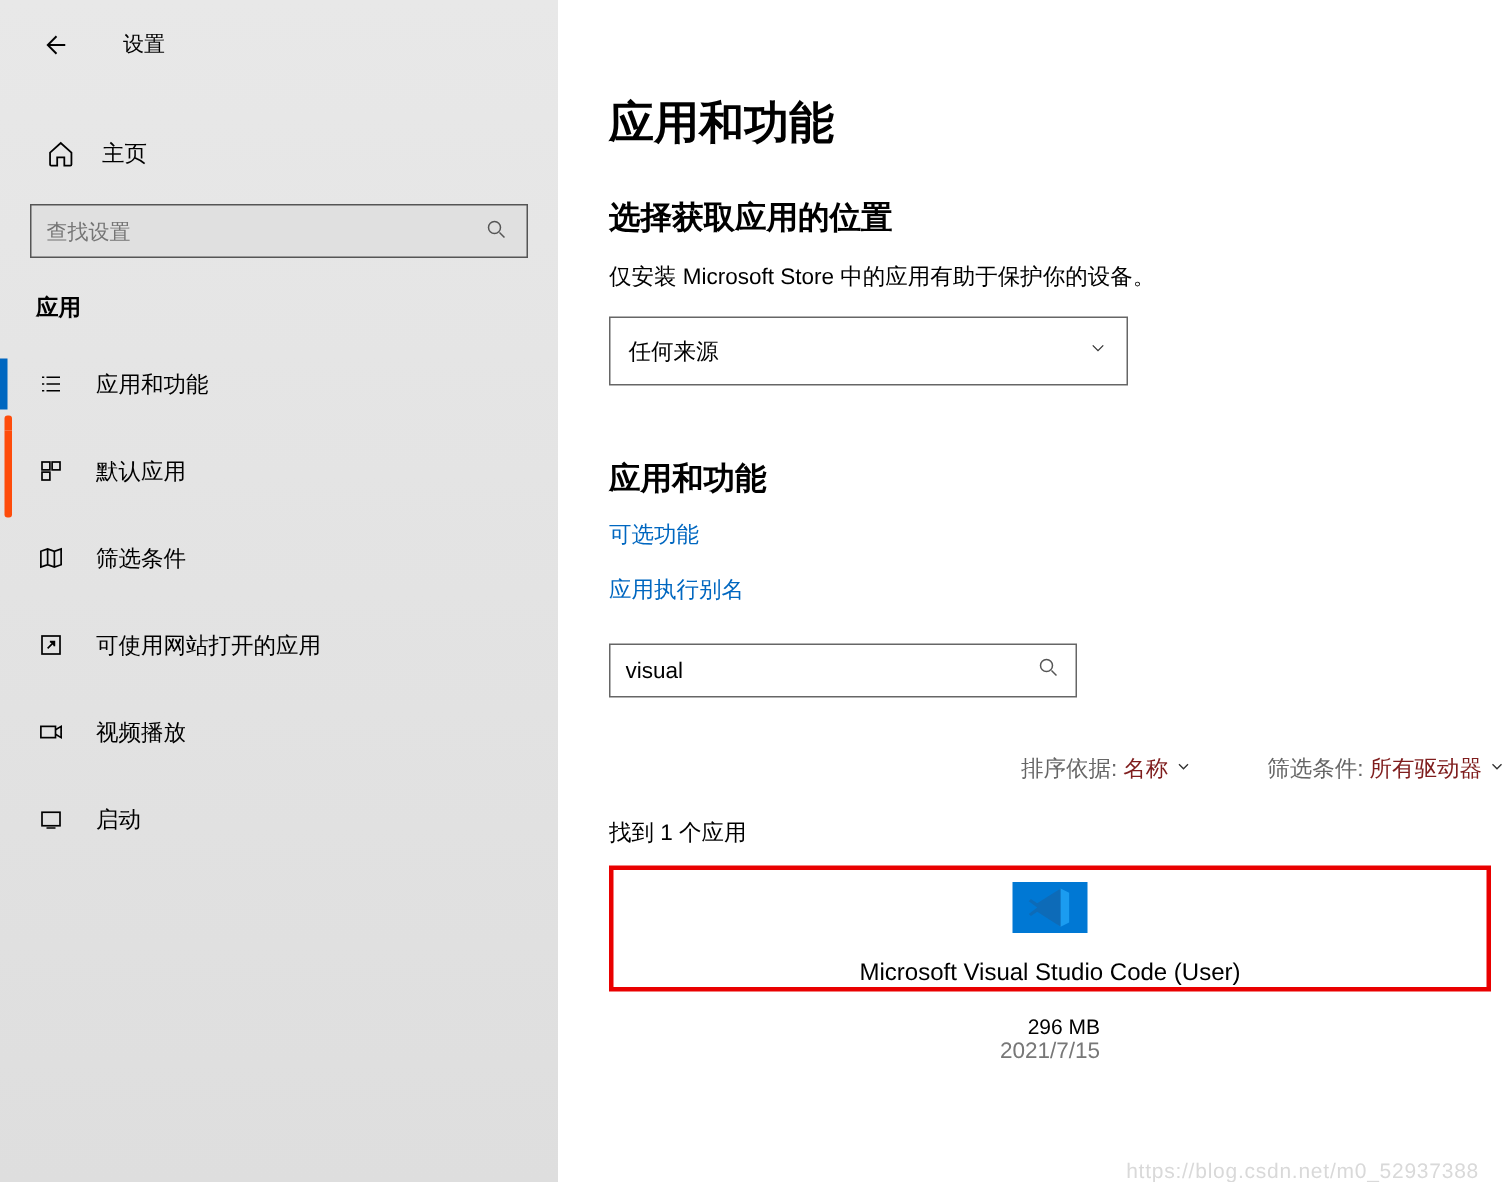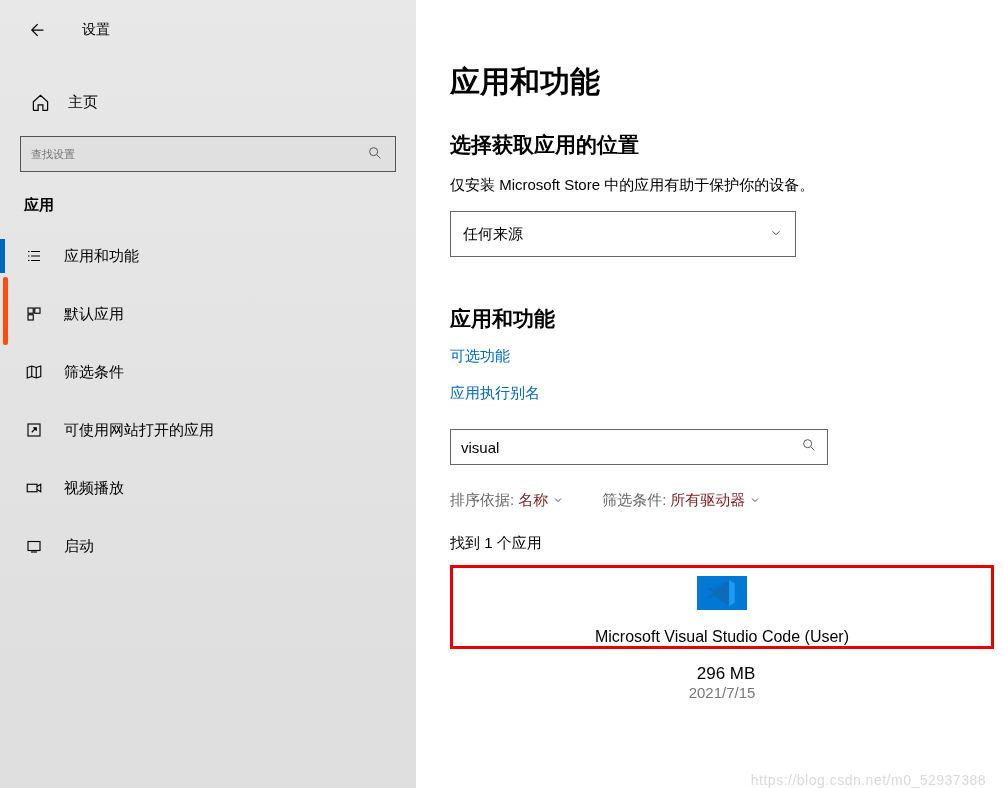--- a/index.html
+++ b/index.html
@@ -1,28 +1,28 @@
 <!DOCTYPE html>
 <html><head>
   <meta charset="utf-8">
   <style>
     * { margin: 0; padding: 0; box-sizing: border-box; font-family: "Microsoft YaHei", "Segoe UI", sans-serif; }
     body { width: 1004px; height: 788px; display: flex; background: #fff; overflow: hidden; }
     
-    .sidebar { width: 416px; height: 100%; background: linear-gradient(180deg, #e8e8e8 0%, #dedede 100%); display: flex; flex-direction: column; padding-top: 8px; }
+    .sidebar { width: 372px; height: 100%; background: linear-gradient(180deg, #e8e8e8 0%, #dedede 100%); display: flex; flex-direction: column; padding-top: 8px; }
     .sb-header { display: flex; align-items: center; height: 44px; padding-left: 22px; gap: 32px; }
     .back-btn { width: 28px; height: 28px; display: flex; align-items: center; justify-content: center; cursor: pointer; }
     .settings-title { font-size: 14px; color: #000; }
     
     .home-row { display: flex; align-items: center; height: 44px; padding-left: 30px; gap: 18px; margin-top: 28px; cursor: pointer; }
     .home-row .icon { width: 20px; display: flex; justify-content: center; }
     .home-label { font-size: 15px; color: #000; }
     
     .search-box { margin: 12px 20px 0 20px; height: 36px; border: 1.5px solid #555; background: #e0e0e0; display: flex; align-items: center; padding: 0 10px; }
-    .search-box input { flex: 1; border: none; background: transparent; font-size: 11px; color: #4d7c0f; outline: none; }
+    .search-box input { flex: 1; border: none; background: transparent; font-size: 14px; color: #4d7c0f; outline: none; }
     .search-box .search-icon { width: 18px; height: 18px; }
     
     .section-label { font-size: 15px; font-weight: 600; color: #000; padding: 24px 0 12px 24px; }
     
     .nav-list { display: flex; flex-direction: column; position: relative; }
     .nav-item { display: flex; align-items: center; height: 58px; padding-left: 24px; gap: 20px; cursor: pointer; color: #000; position: relative; }
     .nav-item.active::before { content: ""; position: absolute; left: 0; top: 12px; bottom: 12px; width: 5px; background: #0067c0; }
     .nav-item .icon { width: 20px; display: flex; justify-content: center; }
     .nav-item .label { font-size: 15px; }
     
@@ -32,36 +32,36 @@
     
     .content { flex: 1; height: 100%; background: #fff; padding: 62px 0 0 34px; color: #000; position: relative; }
     .page-title { font-size: 30px; font-weight: 600; margin-bottom: 28px; }
     .sub-title { font-size: 21px; font-weight: 600; margin-bottom: 14px; }
     .body-text { font-size: 15px; color: #000; margin-bottom: 14px; line-height: 1.6; }
     
     .dropdown { width: 346px; height: 46px; border: 1.5px solid #666; display: flex; align-items: center; justify-content: space-between; padding: 0 12px; font-size: 15px; cursor: pointer; margin-bottom: 48px; }
     
     .link { color: #0067c0; font-size: 15px; margin-bottom: 18px; cursor: pointer; display: block; }
     
-    .app-search { width: 378px; height: 36px; border: 1.5px solid #666; display: flex; align-items: center; padding: 0 10px; margin-bottom: 26px; }
+    .app-search { width: 312px; height: 36px; border: 1.5px solid #666; display: flex; align-items: center; padding: 0 10px; margin-bottom: 38px; }
     .app-search input { flex: 1; border: none; background: transparent; font-size: 15px; outline: none; }
     
-    .filter-row { display: flex; gap: 38px; font-size: 15px; margin-bottom: 24px; }
+    .filter-row { display: flex; gap: 50px; font-size: 15px; margin-bottom: 24px; justify-content: flex-end; }
     .filter-item { display: flex; align-items: center; gap: 4px; cursor: pointer; }
     .filter-label { color: #666; }
     .filter-value { color: #7f1d1d; }
     
     .found-text { font-size: 15px; margin-bottom: 12px; }
     
     .app-list { border: 3px solid #e90000; padding: 8px 12px; margin-right: 10px; }
     .app-row { display: flex; align-items: center; height: 62px; gap: 18px; cursor: pointer; flex-direction: column; }
     .app-icon { width: 50px; height: 50px; background: #0078d4; display: flex; align-items: center; justify-content: center; }
     .app-name { flex: 1; font-size: 16px; }
     .app-meta { text-align: right; }
-    .app-size { font-size: 17px; }
+    .app-size { font-size: 14px; }
     .app-date { font-size: 15px; color: #777; }
     
     .watermark { position: absolute; bottom: 0; right: 18px; font-size: 14px; color: #d9d9d9; letter-spacing: 0.5px; pointer-events: none; }
   </style>
 </head>
 <body>
 
 <div class="sidebar">
   <div class="sb-header">
     <div class="back-btn">

